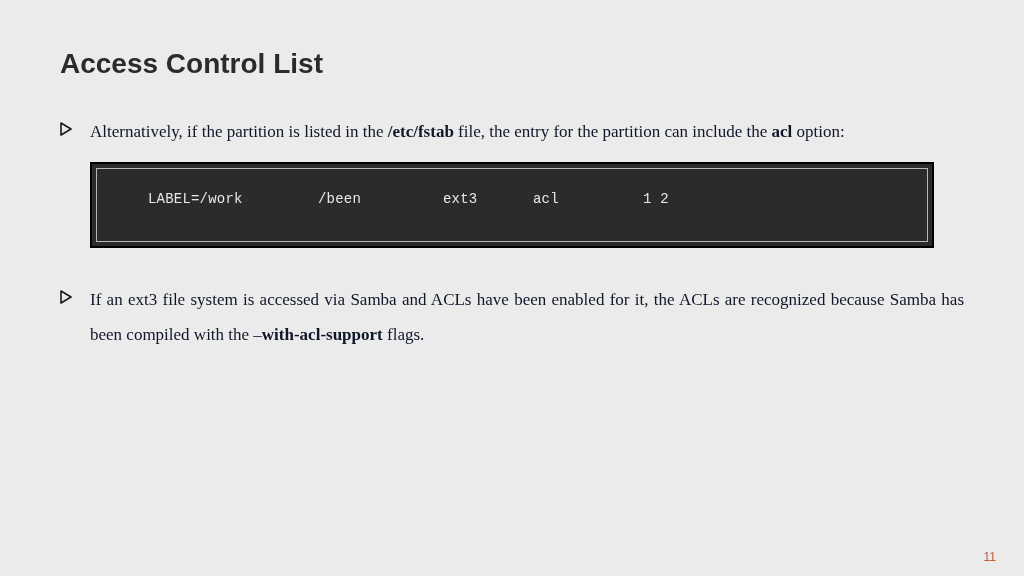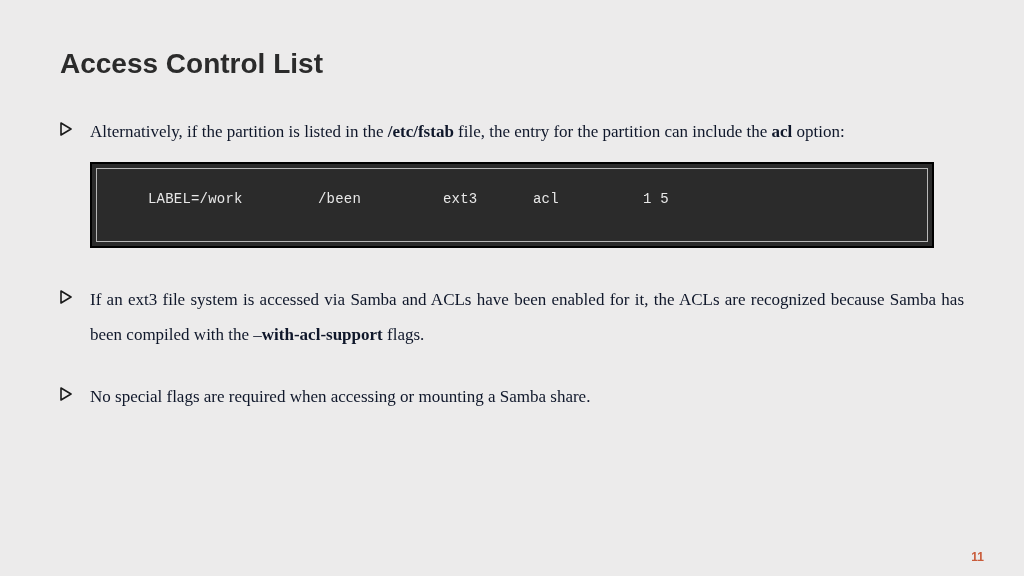--- a/index.html
+++ b/index.html
@@ -58,25 +58,24 @@
     }
     .code-cols { display: flex; }
     .col1 { width: 170px; margin-left: 27px; }
     .col2 { width: 125px; }
     .col3 { width: 90px; }
     .col4 { width: 110px; }
     .col5 { width: auto; }
     .page-number {
       position: absolute;
       bottom: 12px;
-      right: 40px;
+      right: 28px;
       font-family: -apple-system, BlinkMacSystemFont, 'Segoe UI', Arial, sans-serif;
       font-size: 12px;
       color: #c95b3a;
-      font-weight: bold;
     }
   </style>
 </head>
 <body>
 
 <h1 class="slide-title">Access Control List</h1>
 
 <ul class="bullet-list">
 
   <li class="bullet-item">
@@ -90,40 +89,32 @@
 
 </ul>
 
 <div class="code-block">
   <div class="code-block-inner">
     <div class="code-cols">
       <span class="col1">LABEL=/work</span>
       <span class="col2">/been</span>
       <span class="col3">ext3</span>
       <span class="col4">acl</span>
-      <span class="col5">1 5</span>
+      <span class="col5">1 2</span>
     </div>
   </div>
 </div>
 
 <ul class="bullet-list">
 
   <li class="bullet-item justify">
     <span class="bullet-icon">
       <svg viewBox="0 0 14 14" width="14" height="14">
           <path d="M1 1 L11 7 L1 13 Z" fill="none" stroke="#1a1a1a" stroke-width="1.6" stroke-linejoin="round"></path>
         </svg>
     </span>
     <span>If an ext3 file system is accessed via Samba and ACLs have been enabled for it, the ACLs are recognized because Samba has been compiled with the –</span><span class="b-strong">with-acl-support</span><span> flags.</span>
   </li>
 
-  <li class="bullet-item" style="margin-top:26px">
-    <span class="bullet-icon">
-      <svg viewBox="0 0 14 14" width="14" height="14">
-          <path d="M1 1 L11 7 L1 13 Z" fill="none" stroke="#1a1a1a" stroke-width="1.6" stroke-linejoin="round"></path>
-        </svg>
-    </span>
-    <span>No special flags are required when accessing or mounting a Samba share.</span>
-  </li>
 
 </ul>
 
 <div class="page-number">11</div>
 
 </body></html>

